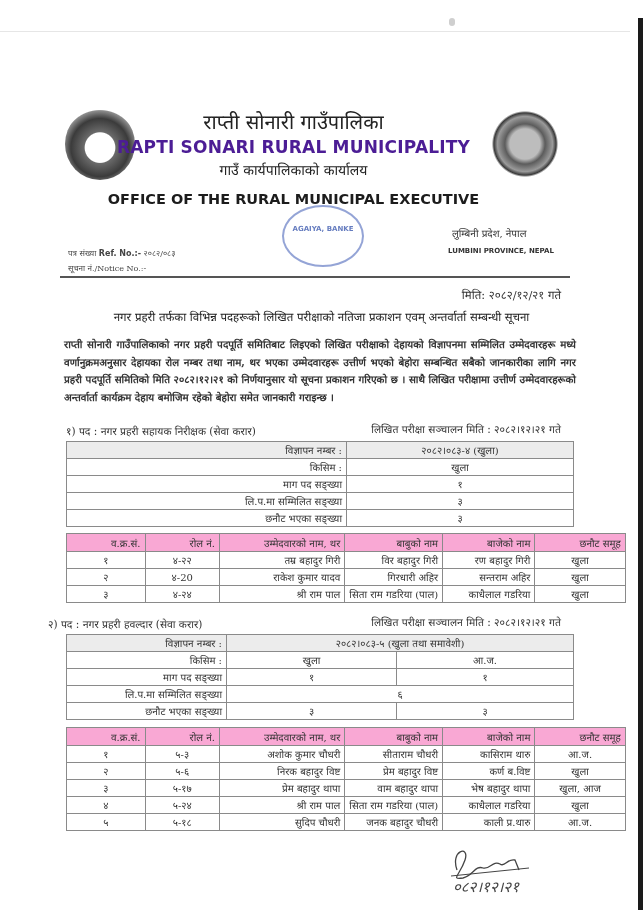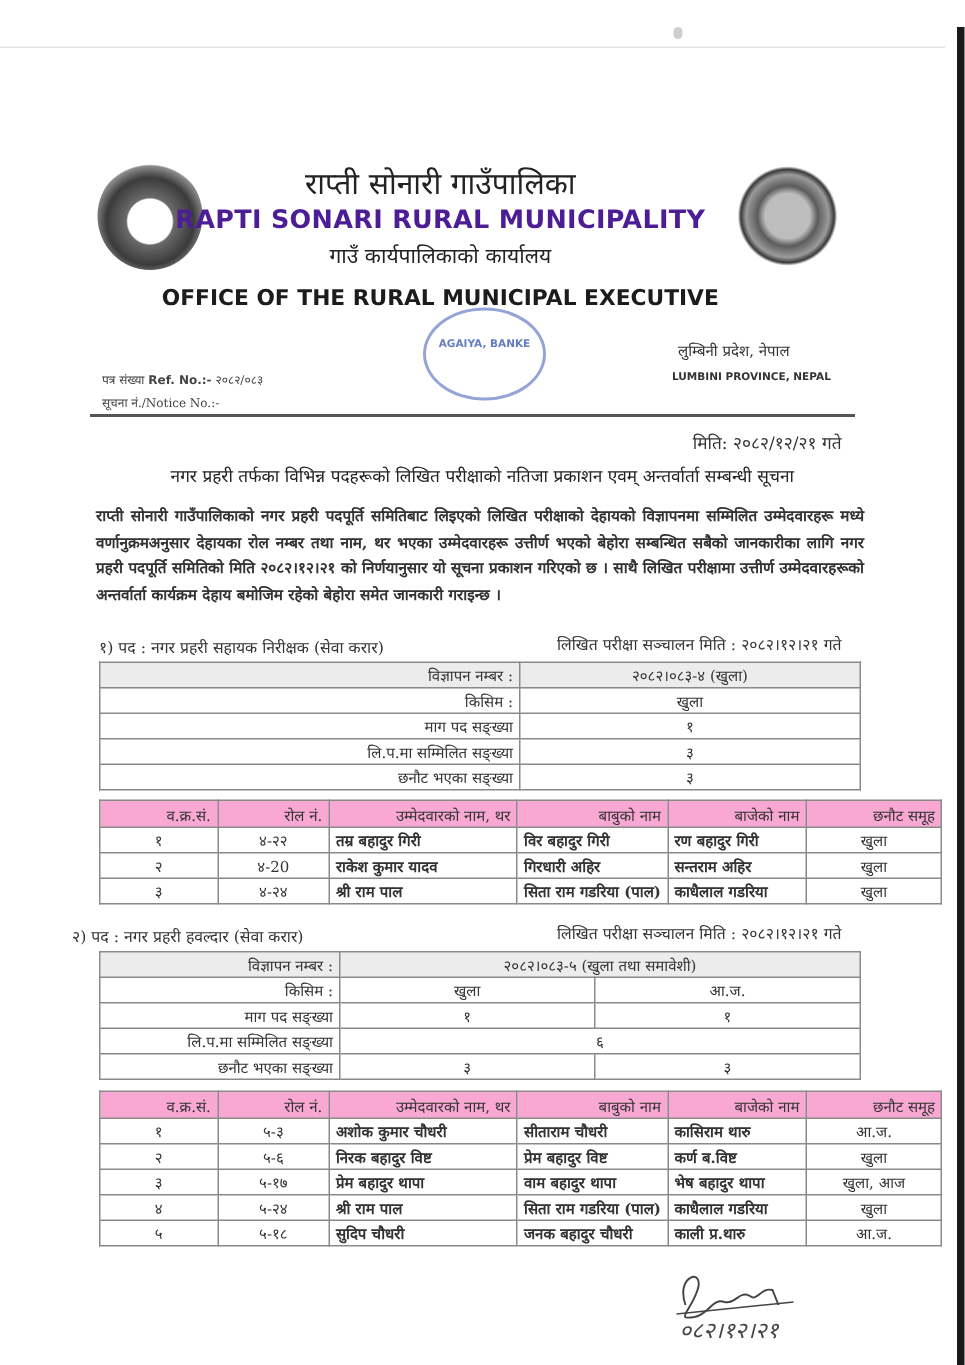--- a/index.html
+++ b/index.html
@@ -37,21 +37,21 @@
   .sec-title { position:absolute; font-size:10.5px; color:#333; }
   .sec-date { position:absolute; font-size:10.5px; color:#333; }
 
   table { position:absolute; border-collapse:collapse; font-size:10px; color:#333; }
   td, th { border:1px solid #8a8a8a; padding:0 4px; height:16px; white-space:nowrap; font-weight:normal; }
   .info td.label { text-align:right; }
   .info td.val { text-align:center; }
   .info tr:first-child td { background:#ececec; }
   .cand th { background:#f9a8d4; text-align:right; height:17px;padding-left:44px; }
   .cand td.c { text-align:center; }
-  .cand td.l { text-align:left;font-weight:bold; }
+  .cand td.l { text-align:right; }
 
   .sig { position:absolute; left:445px; top:840px; width:120px; height:55px; }
 </style>
 </head>
 <body>
 
 <div class="topline"></div>
 <div class="rightbar"></div>
 <div class="smudge"></div>
 

